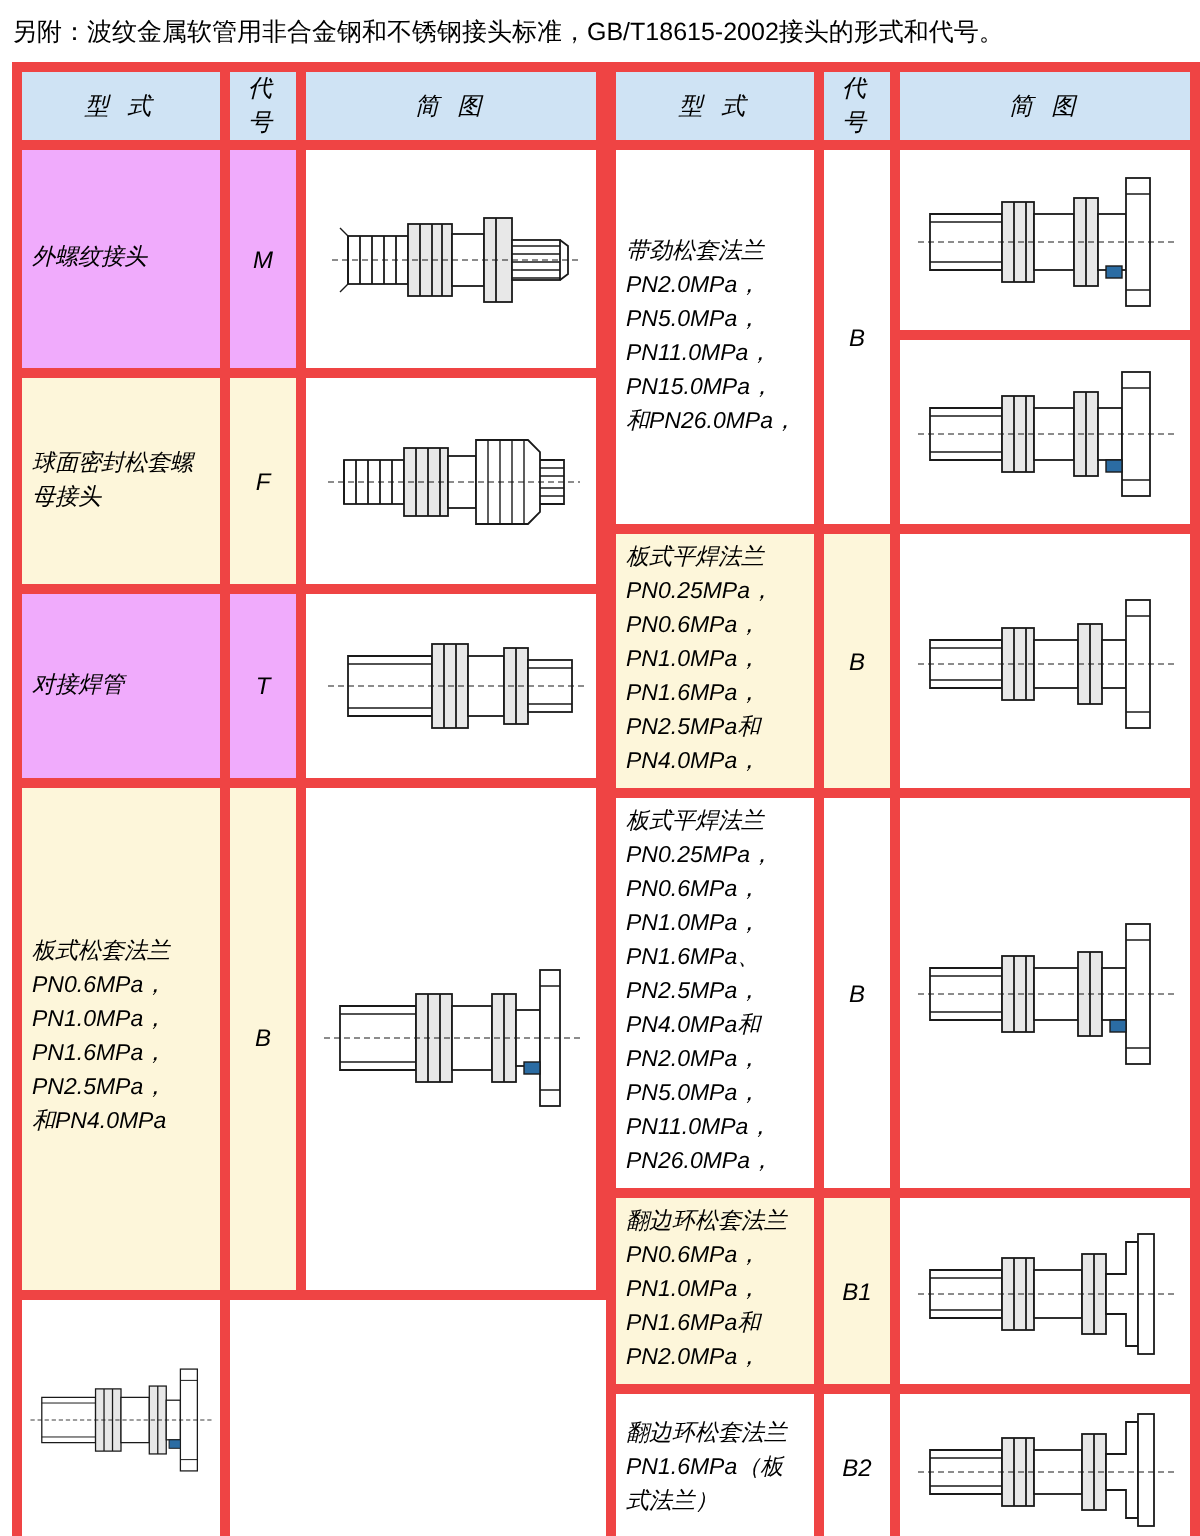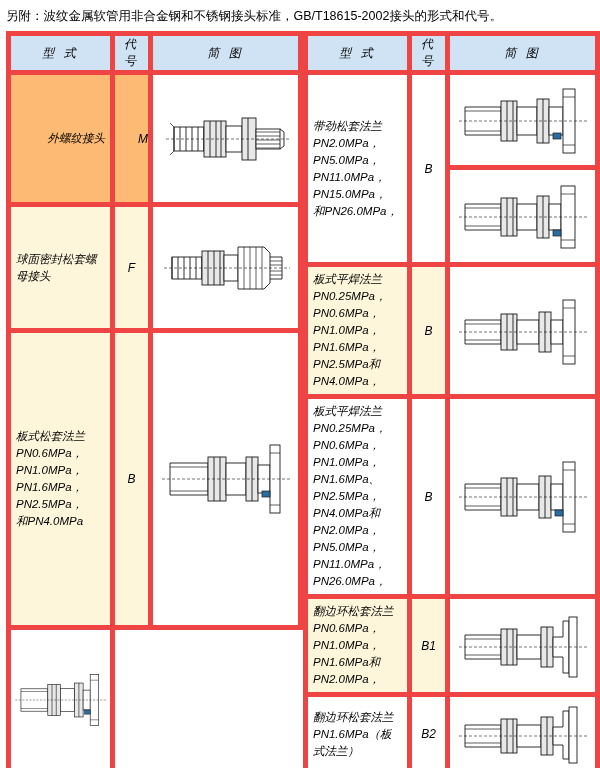--- a/index.html
+++ b/index.html
@@ -76,21 +76,21 @@
   td.code {
     text-align: center;
     font-size: 12px;
   }
   td.fig {
     background: #fff;
     text-align: center;
     padding: 0;
   }
   tr.yellow td.name, tr.yellow td.code { background: #fdf6da; }
-  tr.white td.name, tr.white td.code { background: #fdba74; text-align: right; }
+  tr.white td.name, tr.white td.code { background: #f0abfc; }
   td.yellowcell { background: #fdf6da; }
   td.whitecell { background: #ffffff; margin-top: 44px; }
 
   .fig-wrap {
     width: 100%;
     height: 100%;
     display: flex;
     align-items: center;
     justify-content: center;
   }
@@ -168,20 +168,42 @@
                   <path class="ln2" d="M114 34 L126 34 M114 38 L126 38 M114 44 L126 44 M114 48 L126 48"></path>
                   <path class="dash" d="M8 41 L134 41"></path>
                 </g>
               </svg>
             </div>
           </td>
         </tr>
 
 
 
+        <tr class="white" style="height:80px">
+          <td class="name">对接焊管</td>
+          <td class="code">T</td>
+          <td class="fig">
+            <div class="fig-wrap">
+              <svg width="140" height="74" viewBox="0 0 140 74">
+                <g>
+                  <path class="fillw" d="M18 22 L60 22 L60 52 L18 52 Z"></path>
+                  <path class="ln2" d="M18 26 L60 26 M18 48 L60 48"></path>
+                  <rect class="fillg" x="60" y="16" width="18" height="42"></rect>
+                  <path class="ln" d="M66 16 L66 58 M72 16 L72 58"></path>
+                  <rect class="fillw" x="78" y="22" width="18" height="30"></rect>
+                  <rect class="fillg" x="96" y="18" width="12" height="38"></rect>
+                  <path class="ln" d="M102 18 L102 56"></path>
+                  <rect class="fillw" x="108" y="24" width="22" height="26"></rect>
+                  <path class="ln2" d="M108 28 L130 28 M108 46 L130 46"></path>
+                  <path class="dash" d="M8 37 L136 37"></path>
+                </g>
+              </svg>
+            </div>
+          </td>
+        </tr>
 
         <tr class="yellow">
           <td class="name" style="height:200px">
             <div>板式松套法兰</div>
             <div>PN0.6MPa，PN1.0MPa，</div>
             <div>PN1.6MPa，PN2.5MPa，</div>
             <div>和PN4.0MPa</div>
           </td>
           <td class="code">B</td>
           <td class="fig" style="height:100px">

